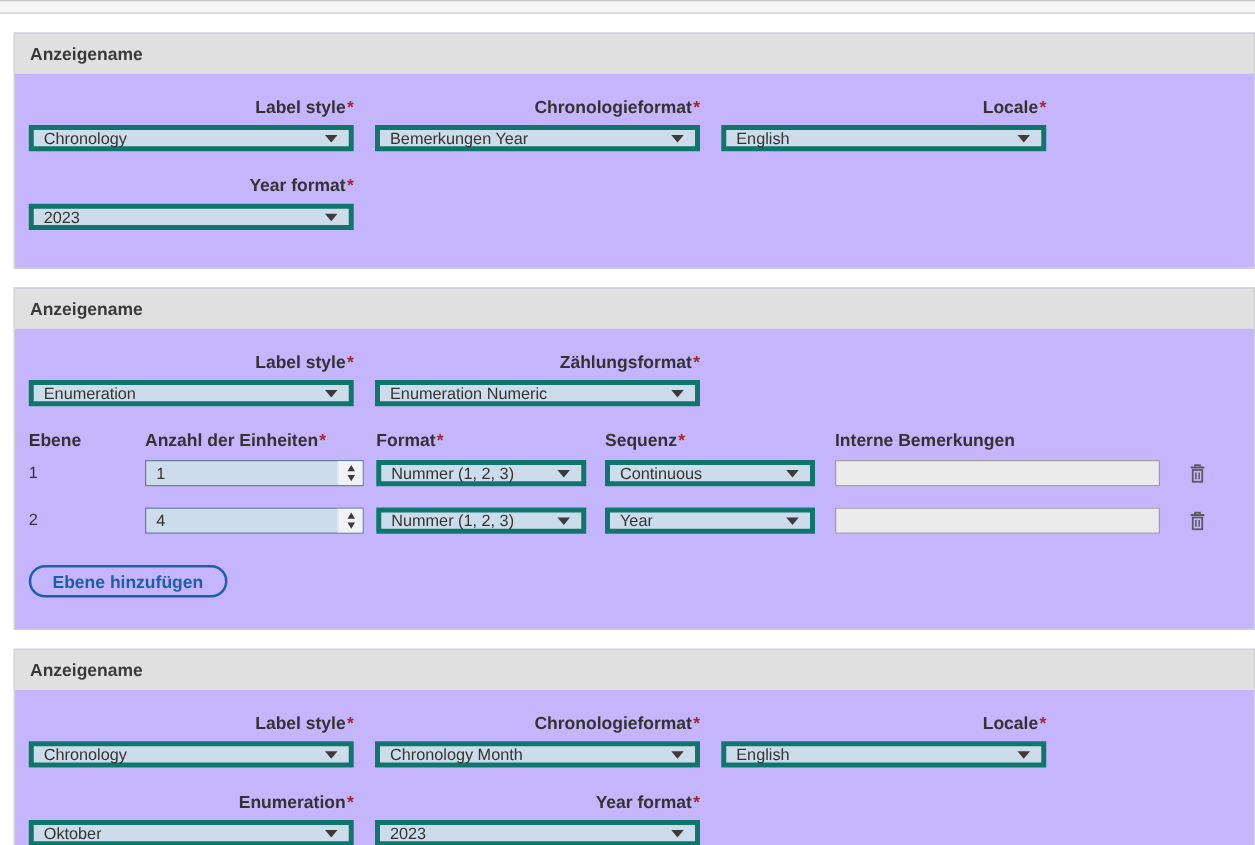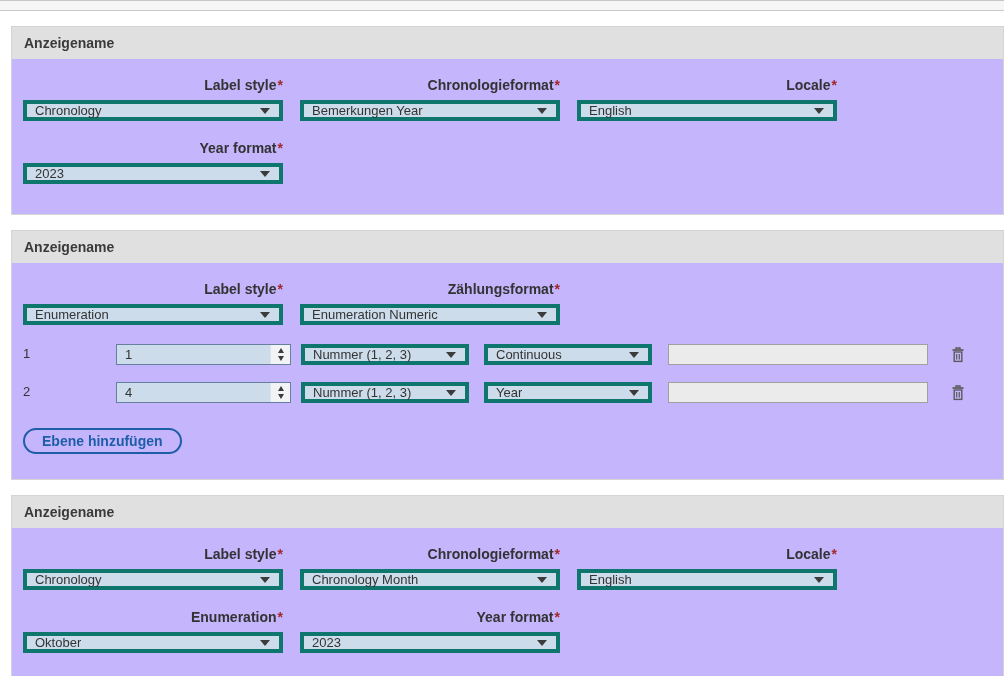--- a/index.html
+++ b/index.html
@@ -115,20 +115,27 @@
       <div class="field">
         <div class="field-label"><span>Zählungsformat</span><span class="req">*</span></div>
         <div class="select">
             <span class="select-value">Enumeration Numeric</span>
             <span class="caret"></span>
           </div>
       </div>
     </div>
 
     
+    <div class="t-head">
+      <div class="c-level">Ebene</div>
+      <div class="c-units"><span>Anzahl der Einheiten</span><span class="req">*</span></div>
+      <div class="c-format"><span>Format</span><span class="req">*</span></div>
+      <div class="c-seq"><span>Sequenz</span><span class="req">*</span></div>
+      <div class="c-remarks">Interne Bemerkungen</div>
+    </div>
 
     <div class="t-row">
       <div class="c-level">1</div>
       <div class="c-units">
         <div class="stepper">
           <span class="stepper-value">1</span>
           <span class="stepper-btns">
               <span class="spin-up"></span>
               <span class="spin-down"></span>
             </span>

